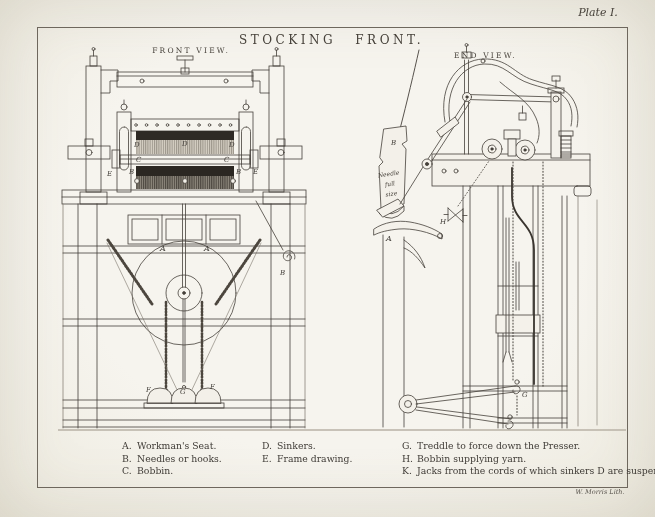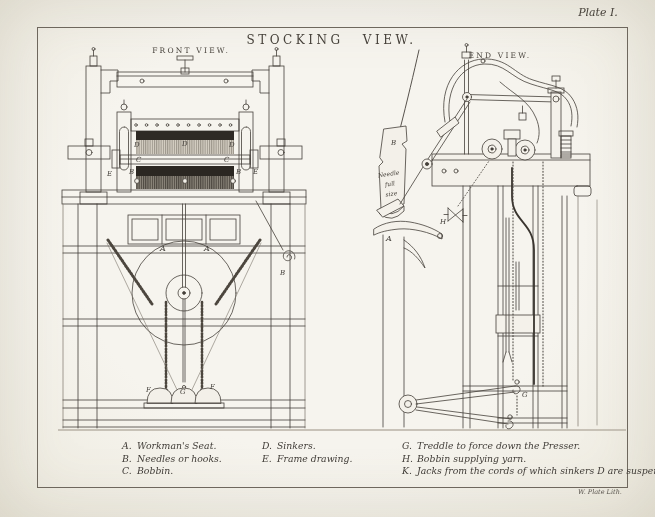--- a/index.html
+++ b/index.html
@@ -7,43 +7,43 @@
     position:relative;width:655px;height:517px;overflow:hidden;
     background:radial-gradient(ellipse at 50% 45%, #f6f4ee 55%, #edeade 100%);
     box-shadow:inset 0 0 70px rgba(120,110,88,.18);
     font-family:"DejaVu Serif", serif;color:#3f3b36;
   }
   .border-rect{position:absolute;left:37px;top:27px;width:589px;height:459px;border:1px solid #6e675d;}
   .plate-no{position:absolute;top:6px;left:560px;width:76px;text-align:center;font-style:italic;font-size:11px;color:#46413a;}
   .title{position:absolute;top:33px;left:37px;width:589px;text-align:center;font-size:12px;letter-spacing:3.5px;word-spacing:12px;color:#46413a;}
   .caption{position:absolute;font-size:7.5px;letter-spacing:2.2px;color:#4a453e;}
   .cap-front{left:138px;top:46px;width:92px;text-align:right;}
-  .cap-end{left:454px;top:51px;width:92px;text-align:center;}
+  .cap-end{left:454px;top:51px;width:92px;}
   .art{position:absolute;left:0;top:0;}
   .fig-label{font-family:"DejaVu Serif",serif;font-style:italic;font-size:8px;fill:#3f3b36;}
   .fig-label.sm{font-size:7px;}
-  .lg-col{position:absolute;top:440px;font-style:italic;font-size:9.3px;color:#3f3b36;}
+  .lg-col{position:absolute;top:440px;font-size:9.3px;color:#3f3b36;}
   .lg-col1{left:122px;} .lg-col2{left:262px;} .lg-col3{left:402px;}
   .lg-item{white-space:nowrap;height:12.6px;line-height:12.6px;}
   .lg-key{display:inline-block;min-width:15px;}
   .credit{position:absolute;top:488px;left:552px;width:96px;text-align:center;font-style:italic;font-size:6.5px;color:#57524b;}
   .tag-text{
     position:absolute;left:375px;top:169px;width:30px;text-align:center;
     transform:rotate(-8deg);font-style:italic;font-size:6px;line-height:10px;color:#4a453e;
   }
 </style>
 </head>
 <body>
 
 <div class="page">
 
   <div class="border-rect"></div>
 
   <div class="plate-no">Plate I.</div>
-  <div class="title">STOCKING VIEW.</div>
+  <div class="title">STOCKING FRONT.</div>
   <div class="caption cap-front">FRONT VIEW.</div>
   <div class="caption cap-end">END VIEW.</div>
 
   <svg class="art" width="655" height="517" viewBox="0 0 655 517">
     <defs>
       <pattern id="hatchLight" width="2.2" height="8" patternUnits="userSpaceOnUse">
         <rect width="2.2" height="8" fill="#d8d2c6"></rect>
         <line x1="0.6" y1="0" x2="0.6" y2="8" stroke="#6a645a" stroke-width="0.7"></line>
       </pattern>
       <pattern id="hatchDark" width="2.2" height="8" patternUnits="userSpaceOnUse">
@@ -329,15 +329,15 @@
   <div class="lg-col lg-col2">
     <div class="lg-item"><span class="lg-key">D.</span><span class="lg-text">Sinkers.</span></div>
     <div class="lg-item"><span class="lg-key">E.</span><span class="lg-text">Frame drawing.</span></div>
   </div>
   <div class="lg-col lg-col3">
     <div class="lg-item"><span class="lg-key">G.</span><span class="lg-text">Treddle  to force down the Presser.</span></div>
     <div class="lg-item"><span class="lg-key">H.</span><span class="lg-text">Bobbin supplying  yarn.</span></div>
     <div class="lg-item"><span class="lg-key">K.</span><span class="lg-text">Jacks from the cords of which sinkers D are suspended.</span></div>
   </div>
 
-  <div class="credit">W. Plate Lith.</div>
+  <div class="credit">W. Morris Lith.</div>
 
 </div>
 
 </body></html>

